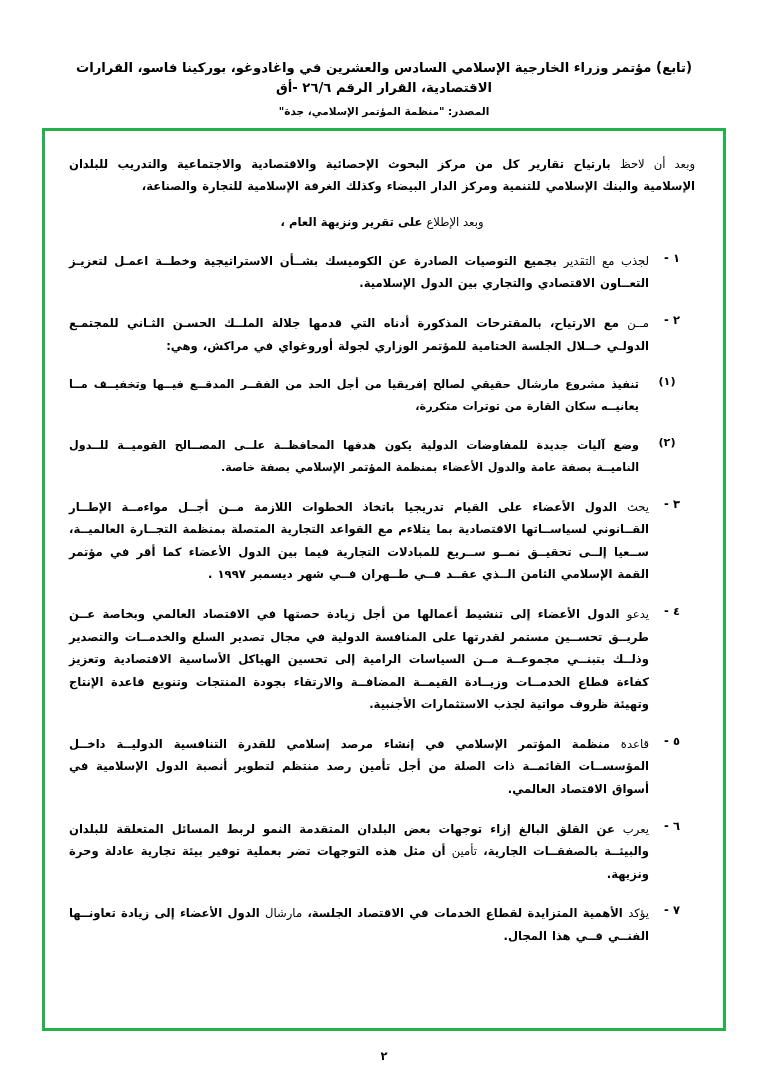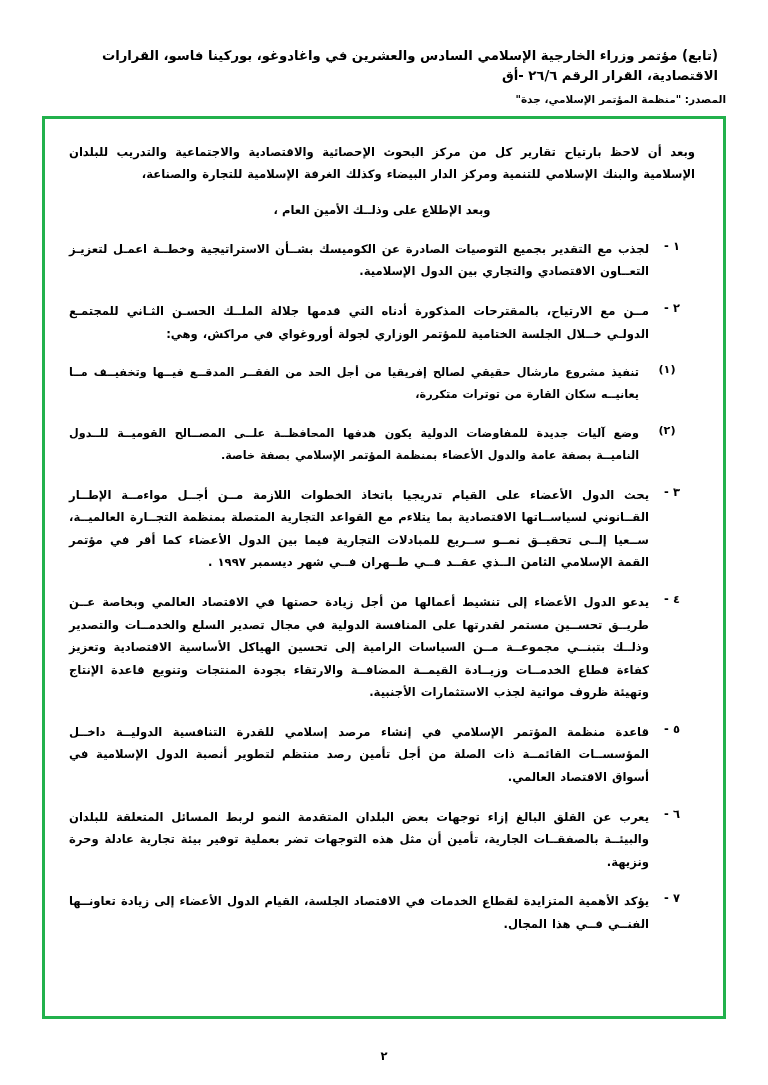--- a/index.html
+++ b/index.html
@@ -16,22 +16,22 @@
     overflow: hidden;
   }
   .page {
     width: 768px;
     height: 1085px;
     box-sizing: border-box;
     padding: 46px 42px 20px 42px;
     position: relative;
   }
   .doc-header {
-    text-align: right;
-    margin: 0 0 4px 0;
+    text-align: center;
+    margin: 12px 0 4px 0;
   }
   .header-title {
     font-size: 13.2px;
     font-weight: bold;
     line-height: 1.5;
     letter-spacing: 0px;
     padding: 0 8px;
   }
   .header-source {
     font-size: 10.5px;
@@ -68,21 +68,21 @@
   .body-text {
     flex: 1 1 auto;
     font-size: 11.6px;
     font-weight: bold;
     line-height: 1.95;
     text-align: justify;
     text-align-last: right;
     word-spacing: 1px;
   }
   .lead {
-    font-weight: bold;
+    font-weight: normal;
   }
   .para.plain .body-text {
     padding-right: 0;
   }
   .subitem .marker {
     width: 56px;
     font-size: 11.2px;
   }
   .subitem .body-text {
     font-size: 11.2px;
@@ -117,21 +117,21 @@
 
   <div class="content-box">
 
     <div class="para plain">
       <div class="body-text">
         <span class="lead">وبعد أن لاحظ</span><span> بارتياح تقارير كل من مركز البحوث الإحصائية والاقتصادية والاجتماعية والتدريب للبلدان الإسلامية والبنك الإسلامي للتنمية ومركز الدار البيضاء وكذلك الغرفة الإسلامية للتجارة والصناعة،</span>
       </div>
     </div>
 
     <div class="center-line">
-      <span class="lead">وبعد الإطلاع</span><span> على وذلــك الأمين العام ،</span>
+      <span class="lead">وبعد الإطلاع</span><span> على تقرير ونزيهة العام ،</span>
     </div>
 
     <div class="spacer-sm"></div>
 
     <div class="para">
       <div class="marker dashnum">
         <span>١</span>
         <span>-</span>
       </div>
       <div class="body-text">
@@ -198,21 +198,21 @@
         <span class="lead">يعرب</span><span> عن القلق البالغ إزاء توجهات بعض البلدان المتقدمة النمو لربط المسائل المتعلقة للبلدان والبيئــة بالصفقــات الجارية، </span><span class="lead">تأمين</span><span> أن مثل هذه التوجهات تضر بعملية توفير بيئة تجارية عادلة وحرة ونزيهة.</span>
       </div>
     </div>
 
     <div class="para">
       <div class="marker dashnum">
         <span>٧</span>
         <span>-</span>
       </div>
       <div class="body-text">
-        <span class="lead">يؤكد</span><span> الأهمية المتزايدة لقطاع الخدمات في الاقتصاد الجلسة، </span><span class="lead">القيام</span><span> الدول الأعضاء إلى زيادة تعاونــها الفنــي فــي هذا المجال.</span>
+        <span class="lead">يؤكد</span><span> الأهمية المتزايدة لقطاع الخدمات في الاقتصاد الجلسة، </span><span class="lead">مارشال</span><span> الدول الأعضاء إلى زيادة تعاونــها الفنــي فــي هذا المجال.</span>
       </div>
     </div>
 
   </div>
 
   <div class="page-number">٢</div>
 
 </div>
 
 </body></html>

